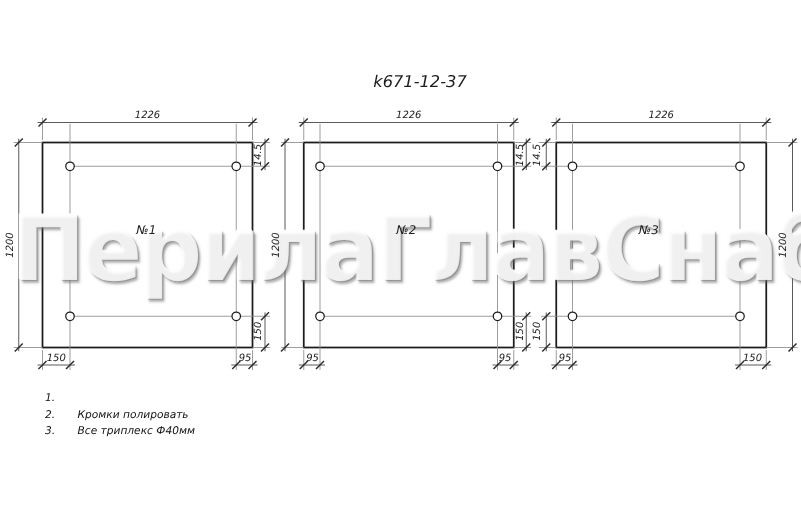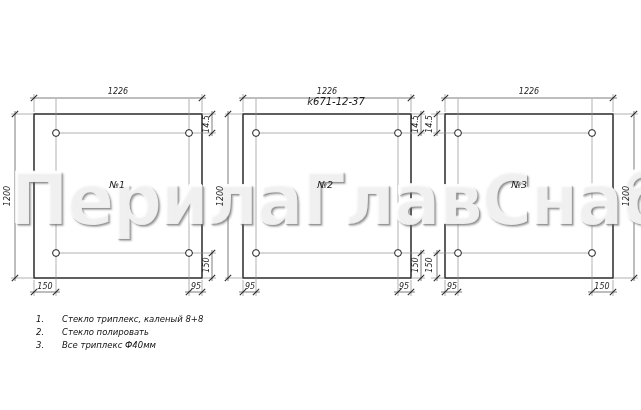--- a/index.html
+++ b/index.html
@@ -13,21 +13,21 @@
   .hole{stroke:#1c1c1c;stroke-width:1;fill:#ffffff;}
   .wm{position:absolute;left:0;width:641px;top:163px;z-index:2;text-align:center;
       font-weight:bold;font-size:72px;letter-spacing:-2px;white-space:nowrap;line-height:1;
       color:rgba(255,255,255,0.82);
       text-shadow:2px 2px 2px rgba(95,95,95,0.5), -1px -1px 0 rgba(255,255,255,0.9), 1px 1px 0 rgba(140,140,140,0.45);
       transform:scaleX(0.97);pointer-events:none;}
   .lbl{position:absolute;z-index:3;font-style:italic;font-size:8px;line-height:1;color:#1d1d1d;
        white-space:nowrap;transform:translate(-50%,-50%);}
   .vlbl{transform:translate(-50%,-50%) rotate(-90deg);}
   .plabel{font-size:9.5px;}
-  .title{font-size:10px;margin-top:36px;}
+  .title{font-size:13px;}
   .notes{position:absolute;left:36px;top:312px;z-index:3;font-style:italic;font-size:8.5px;color:#111;}
   .note-row{display:flex;height:13px;align-items:center;}
   .note-num{width:26px;}
 </style>
 </head>
 <body>
 
 <div class="stage">
 
   <svg width="641" height="410" viewBox="0 0 641 410">
@@ -174,25 +174,24 @@
   <div class="lbl vlbl" style="left:627px;top:196px;">1200</div>
   <div class="lbl vlbl" style="left:430px;top:124px;">14.5</div>
   <div class="lbl vlbl" style="left:430px;top:265px;">150</div>
   <div class="lbl" style="left:452px;top:287px;">95</div>
   <div class="lbl" style="left:602px;top:287px;">150</div>
   <div class="lbl plabel" style="left:519px;top:185px;">№3</div>
 
   <div class="notes">
     <div class="note-row">
       <span class="note-num">1.</span>
-      <span>Стекло триплекс, каленый 8+8</span>
     </div>
     <div class="note-row">
       <span class="note-num">2.</span>
-      <span>Стекло полировать</span>
+      <span>Кромки полировать</span>
     </div>
     <div class="note-row">
       <span class="note-num">3.</span>
       <span>Все триплекс Ф40мм</span>
     </div>
   </div>
 
 </div>
 
 </body></html>

